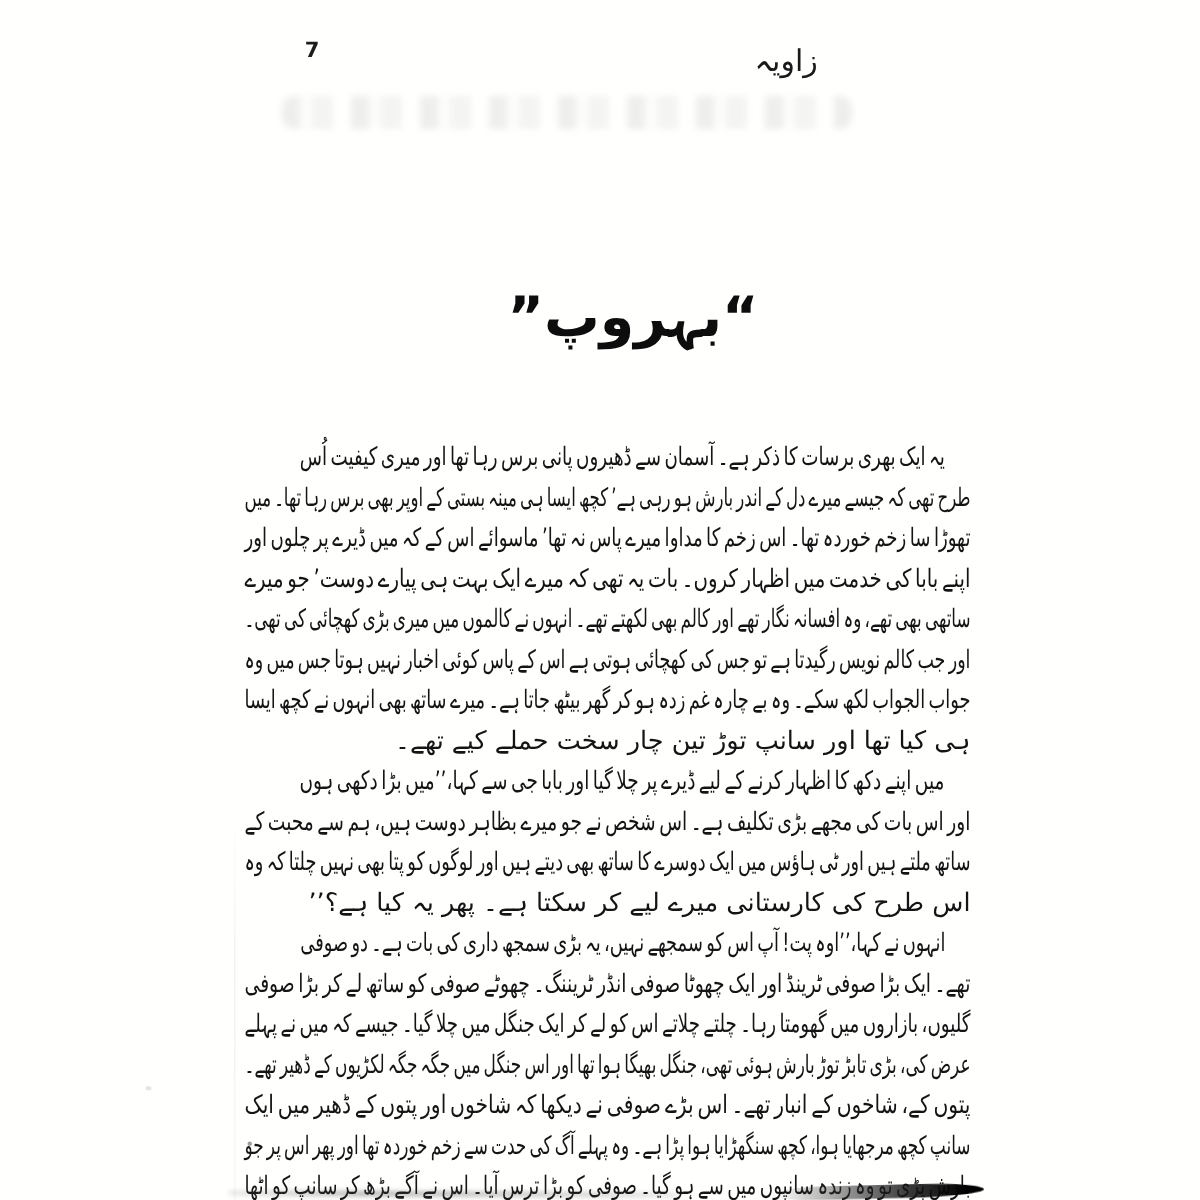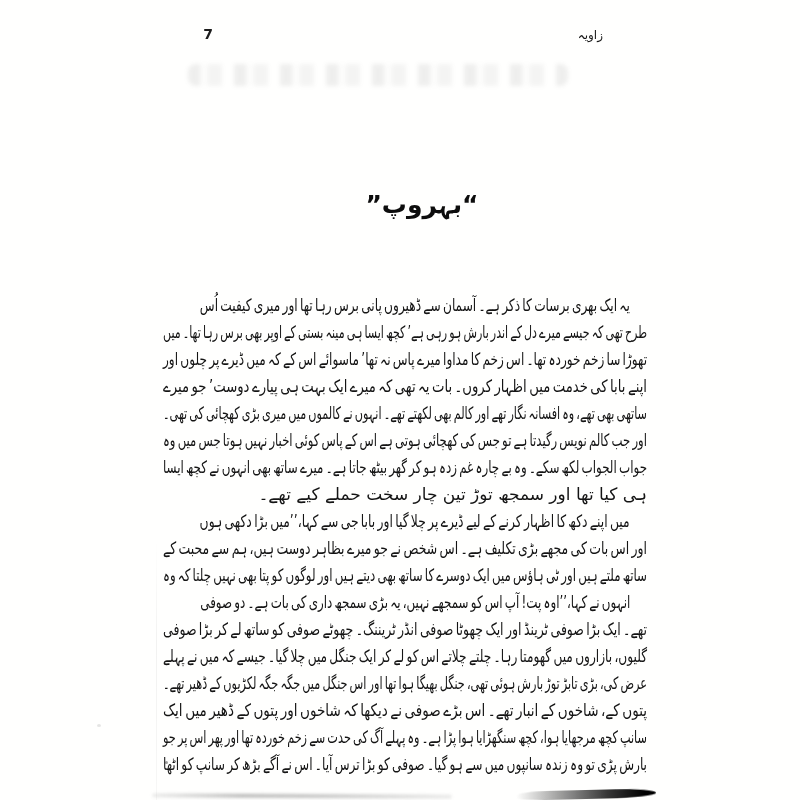--- a/index.html
+++ b/index.html
@@ -10,35 +10,35 @@
     overflow:hidden;
   }
   .scan{position:absolute;inset:0;background:#fffffe;overflow:hidden;}
 
   .pagenum{
     position:absolute;left:186px;top:26px;width:44px;
     text-align:center;font-size:14px;font-weight:bold;color:#1c1c1c;
   }
   .booktitle{
     position:absolute;left:503px;top:28px;width:100px;
-    text-align:right;font-size:12px;color:#191919;direction:rtl;
+    text-align:left;font-size:20px;color:#191919;direction:rtl;
   }
 
   .ghost{
     position:absolute;left:188px;top:64px;width:380px;height:22px;
     background:repeating-linear-gradient(90deg,
       rgba(105,105,105,.22) 0 12px, rgba(160,160,160,.06) 12px 20px,
       rgba(120,120,120,.16) 20px 34px, rgba(0,0,0,0) 34px 46px);
     filter:blur(2.2px);opacity:.5;border-radius:8px;
   }
 
   .title{
     position:absolute;left:180px;top:190px;width:484px;margin:0;
     text-align:center;direction:rtl;
-    font-size:25px;font-weight:bold;color:#0d0d0d;letter-spacing:1px;
+    font-size:37px;font-weight:bold;color:#0d0d0d;letter-spacing:1px;
     white-space:nowrap;
   }
 
   .text{
     position:absolute;left:163px;top:268px;width:484px;
     direction:rtl;font-size:17px;color:#141414;margin-top:24px;
   }
   .line{
     height:27px;line-height:27px;white-space:nowrap;
     width:100%;box-sizing:border-box;text-align:right;
@@ -80,26 +80,27 @@
 
   <div class="text">
     <div class="para">
       <div class="line first j" style="word-spacing: -2.2px; transform: scaleX(0.715244); transform-origin: right center;">یہ ایک بھری برسات کا ذکر ہے۔ آسمان سے ڈھیروں پانی برس رہا تھا اور میری کیفیت اُس</div>
       <div class="line j" style="word-spacing: -2.2px; transform: scaleX(0.650762); transform-origin: right center;">طرح تھی کہ جیسے میرے دل کے اندر بارش ہو رہی ہے’ کچھ ایسا ہی مینہ بستی کے اوپر بھی برس رہا تھا۔ میں</div>
       <div class="line j" style="word-spacing: -2.2px; transform: scaleX(0.711663); transform-origin: right center;">تھوڑا سا زخم خوردہ تھا۔ اس زخم کا مداوا میرے پاس نہ تھا’ ماسوائے اس کے کہ میں ڈیرے پر چلوں اور</div>
       <div class="line j" style="word-spacing: -2.2px; transform: scaleX(0.775882); transform-origin: right center;">اپنے بابا کی خدمت میں اظہار کروں۔ بات یہ تھی کہ میرے ایک بہت ہی پیارے دوست’ جو میرے</div>
       <div class="line j" style="word-spacing: -2.2px; transform: scaleX(0.658405); transform-origin: right center;">ساتھی بھی تھے، وہ افسانہ نگار تھے اور کالم بھی لکھتے تھے۔ انہوں نے کالموں میں میری بڑی کھچائی کی تھی۔</div>
       <div class="line j" style="word-spacing: -2.2px; transform: scaleX(0.686841); transform-origin: right center;">اور جب کالم نویس رگیدتا ہے تو جس کی کھچائی ہوتی ہے اس کے پاس کوئی اخبار نہیں ہوتا جس میں وہ</div>
       <div class="line j" style="word-spacing: -2.2px; transform: scaleX(0.699261); transform-origin: right center;">جواب الجواب لکھ سکے۔ وہ بے چارہ غم زدہ ہو کر گھر بیٹھ جاتا ہے۔ میرے ساتھ بھی انہوں نے کچھ ایسا</div>
-      <div class="line">ہی کیا تھا اور سمجھ توڑ تین چار سخت حملے کیے تھے۔</div>
+      <div class="line">ہی کیا تھا اور سانپ توڑ تین چار سخت حملے کیے تھے۔</div>
     </div>
     <div class="para">
       <div class="line first j" style="word-spacing: -2.2px; transform: scaleX(0.724558); transform-origin: right center;">میں اپنے دکھ کا اظہار کرنے کے لیے ڈیرے پر چلا گیا اور بابا جی سے کہا،’’میں بڑا دکھی ہوں</div>
       <div class="line j" style="word-spacing: -2.2px; transform: scaleX(0.731916); transform-origin: right center;">اور اس بات کی مجھے بڑی تکلیف ہے۔ اس شخص نے جو میرے بظاہر دوست ہیں، ہم سے محبت کے</div>
       <div class="line j" style="word-spacing: -2.2px; transform: scaleX(0.693932); transform-origin: right center;">ساتھ ملتے ہیں اور ٹی ہاؤس میں ایک دوسرے کا ساتھ بھی دیتے ہیں اور لوگوں کو پتا بھی نہیں چلتا کہ وہ</div>
+      <div class="line">اس طرح کی کارستانی میرے لیے کر سکتا ہے۔ پھر یہ کیا ہے؟’’</div>
     </div>
     <div class="para">
       <div class="line first j" style="word-spacing: -2.2px; transform: scaleX(0.698346); transform-origin: right center;">انہوں نے کہا،’’اوہ پت! آپ اس کو سمجھے نہیں، یہ بڑی سمجھ داری کی بات ہے۔ دو صوفی</div>
       <div class="line j" style="word-spacing: -2.2px; transform: scaleX(0.736269); transform-origin: right center;">تھے۔ ایک بڑا صوفی ٹرینڈ اور ایک چھوٹا صوفی انڈر ٹریننگ۔ چھوٹے صوفی کو ساتھ لے کر بڑا صوفی</div>
       <div class="line j" style="word-spacing: -2.2px; transform: scaleX(0.714572); transform-origin: right center;">گلیوں، بازاروں میں گھومتا رہا۔ چلتے چلاتے اس کو لے کر ایک جنگل میں چلا گیا۔ جیسے کہ میں نے پہلے</div>
       <div class="line j" style="word-spacing: -2.2px; transform: scaleX(0.661793); transform-origin: right center;">عرض کی، بڑی تابڑ توڑ بارش ہوئی تھی، جنگل بھیگا ہوا تھا اور اس جنگل میں جگہ جگہ لکڑیوں کے ڈھیر تھے۔</div>
       <div class="line j" style="word-spacing: -2.2px; transform: scaleX(0.794754); transform-origin: right center;">پتوں کے، شاخوں کے انبار تھے۔ اس بڑے صوفی نے دیکھا کہ شاخوں اور پتوں کے ڈھیر میں ایک</div>
       <div class="line j" style="word-spacing: -2.2px; transform: scaleX(0.663292); transform-origin: right center;">سانپ کچھ مرجھایا ہوا، کچھ سنگھڑایا ہوا پڑا ہے۔ وہ پہلے آگ کی حدت سے زخم خوردہ تھا اور پھر اس پر جو</div>
       <div class="line j" style="word-spacing: -2.2px; transform: scaleX(0.715341); transform-origin: right center;">بارش پڑی تو وہ زندہ سانپوں میں سے ہو گیا۔ صوفی کو بڑا ترس آیا۔ اس نے آگے بڑھ کر سانپ کو اٹھا</div>
     </div>

